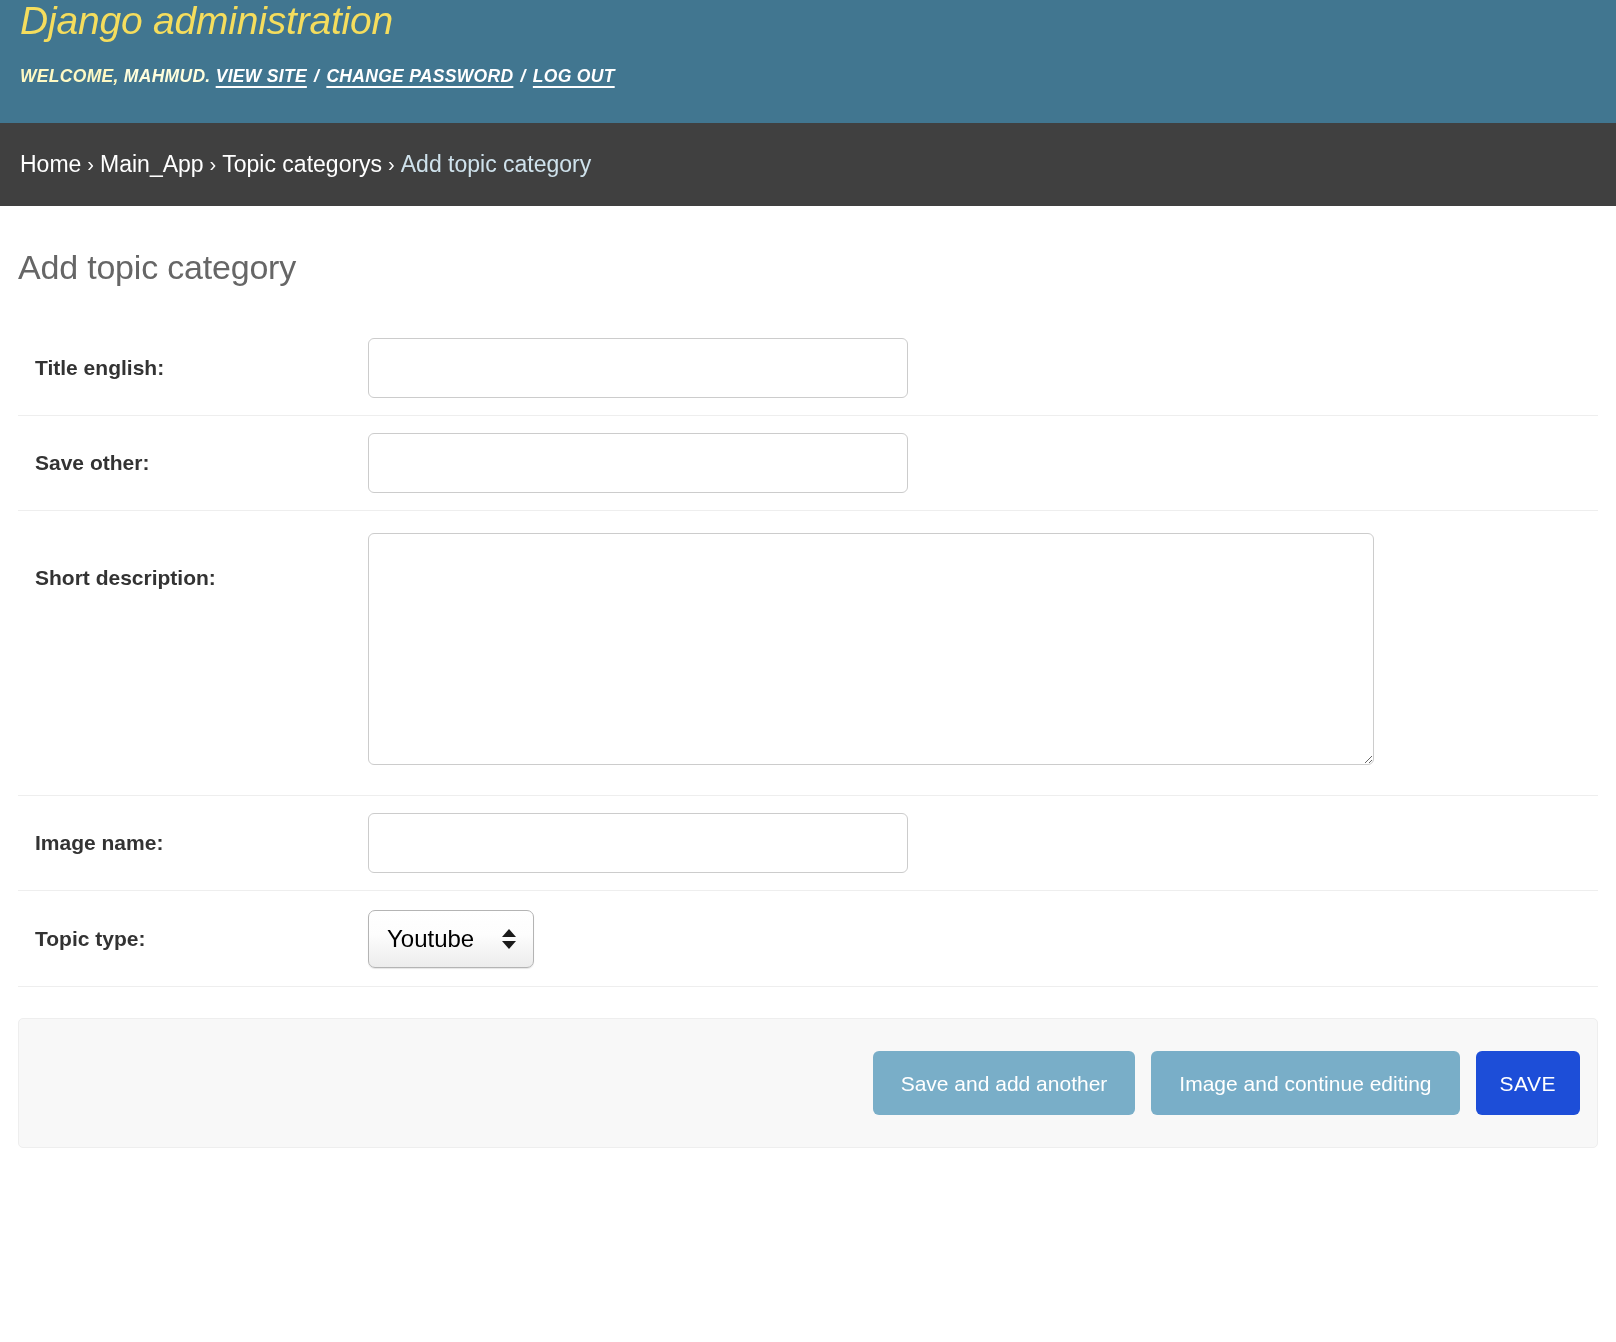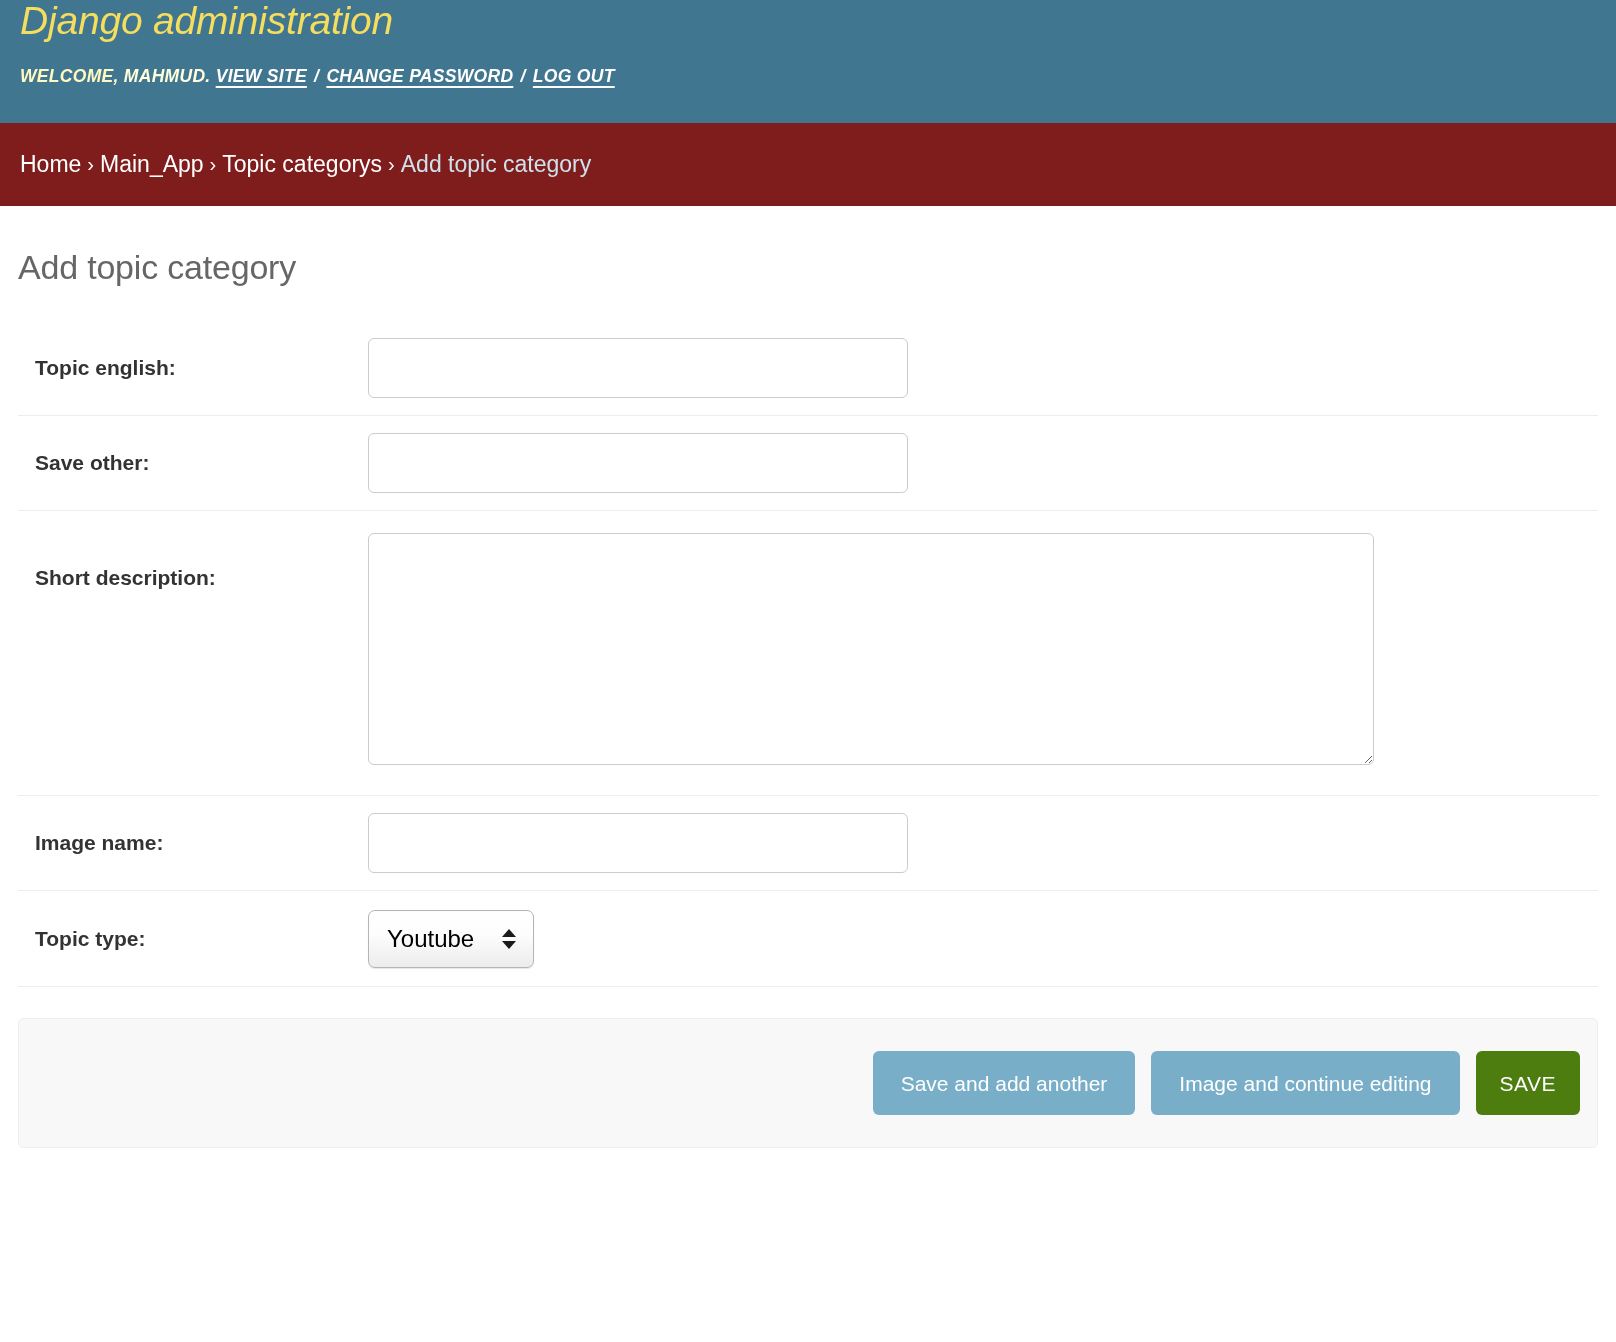--- a/index.html
+++ b/index.html
@@ -58,21 +58,21 @@
     text-underline-offset: 4px;
     text-decoration-thickness: 1.5px;
     font-weight: bold;
   }
   #user-tools .sep { color: #ffffff; text-decoration: none; padding: 0 2px; }
 
   
   #breadcrumbs {
     width: 100%;
     height: 83px;
-    background: #7f1d1d;
+    background: #404040;
     color: #ffffff;
     font-size: 23px;
     padding: 0 20px;
     display: flex;
     align-items: center;
     white-space: nowrap;
   }
   #breadcrumbs a {
     color: #ffffff;
     text-decoration: none;
@@ -226,21 +226,21 @@
     color: #ffffff;
     background: #79aec8;
     border: none;
     border-radius: 6px;
     padding: 0 28px;
     height: 64px;
     cursor: pointer;
     white-space: nowrap;
   }
   .btn.default {
-    background: #4d7c0f;
+    background: #1d4ed8;
     font-weight: normal;
     text-transform: uppercase;
     padding: 16px 24px;
     letter-spacing: 0.5px;
   }
   #footer-space {
     height: 80px;
     background: #ffffff;
   }
 </style>
@@ -273,21 +273,21 @@
 </div>
 
 <div id="content">
   <div id="content-main">
 
     <h1 id="page-title">Add topic category</h1>
 
     <form class="module-form">
 
       <div class="form-row row-align-center">
-        <div class="field-label">Topic english:</div>
+        <div class="field-label">Title english:</div>
         <div class="field-control">
           <input class="text-input" type="text" value="" style="">
         </div>
       </div>
 
       <div class="form-row row-align-center">
         <div class="field-label">Save other:</div>
         <div class="field-control">
           <input class="text-input" type="text" value="" style="">
         </div>

